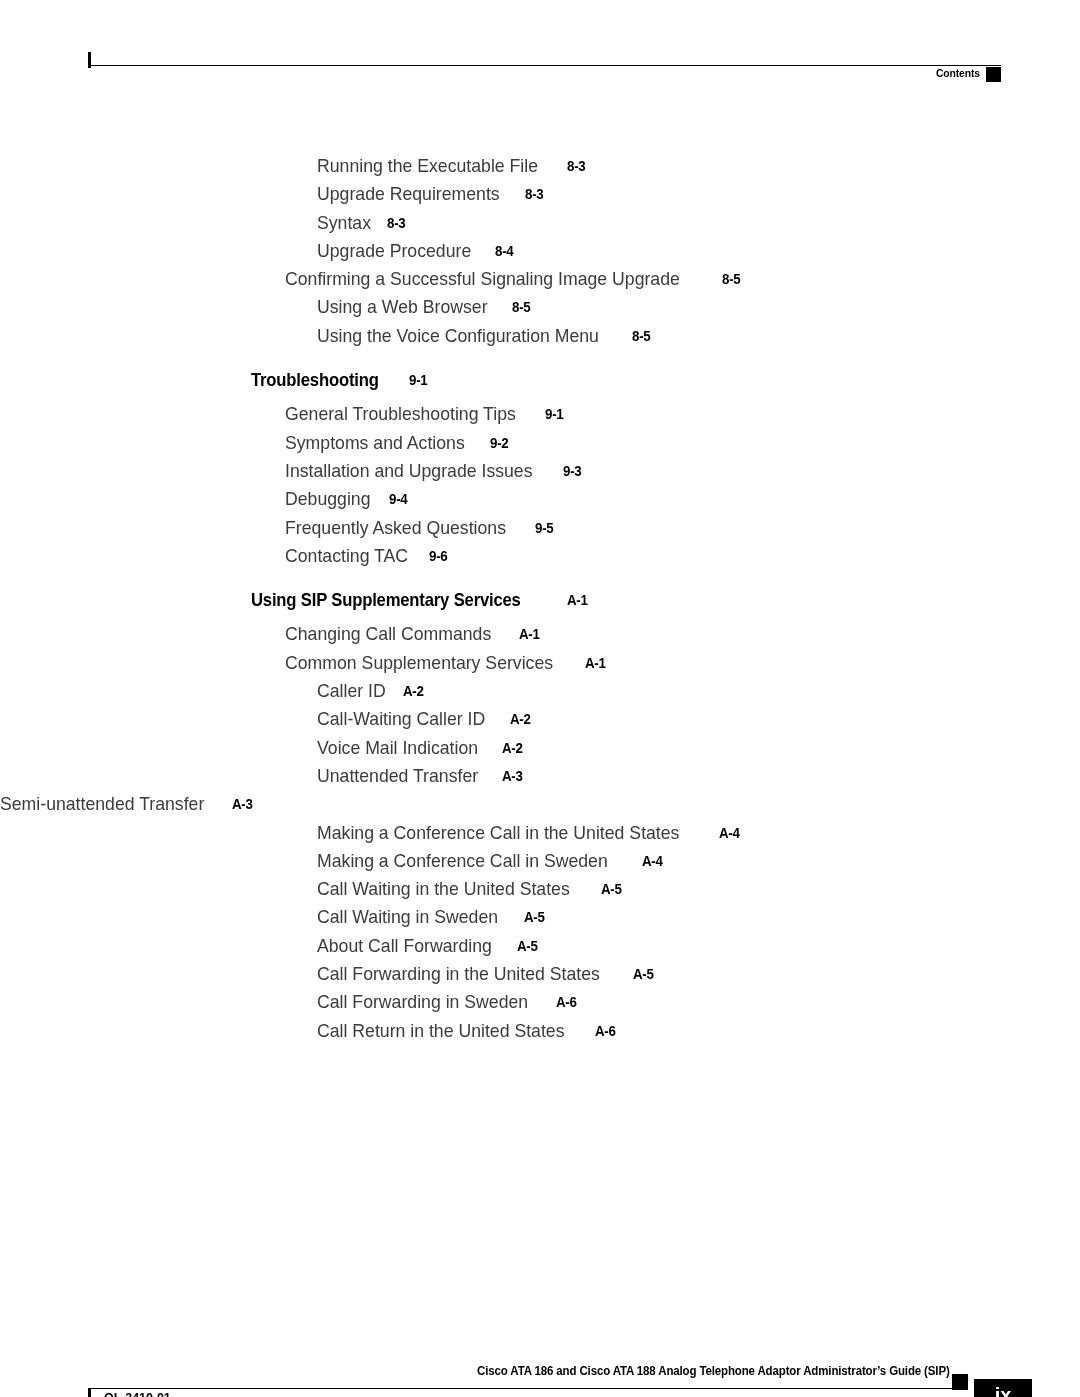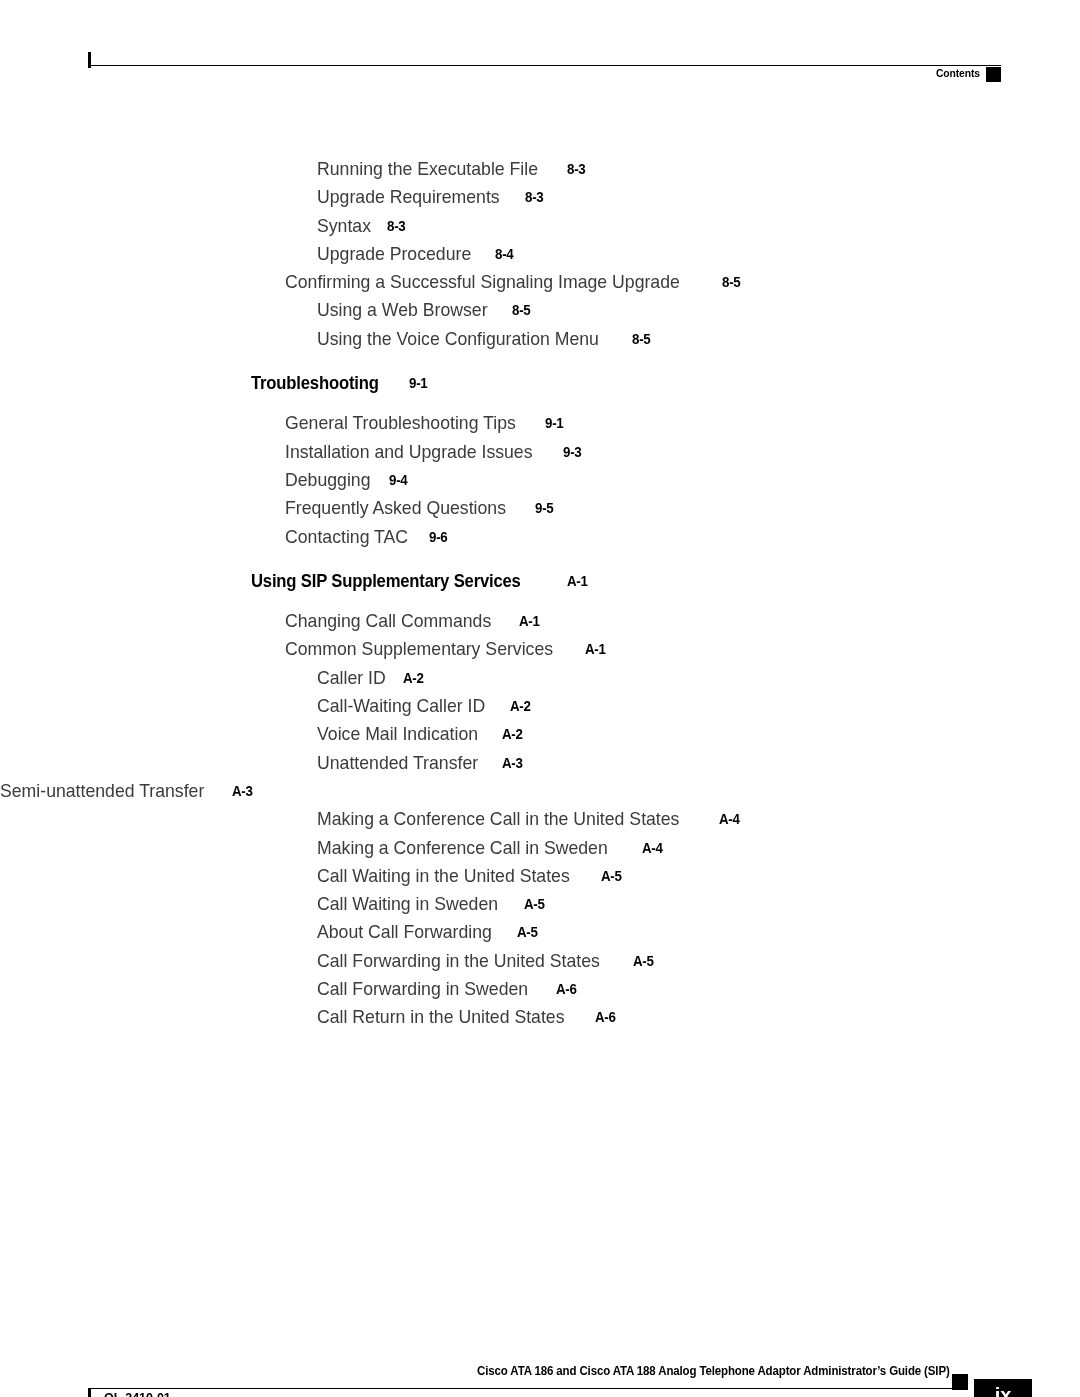--- a/index.html
+++ b/index.html
@@ -62,21 +62,21 @@
 
   
   #toc {
     position: absolute;
     left: 0;
     top: 150px;
     width: 1080px;
   }
   .toc-line {
     height: 28.3px;
-    line-height: 37px;
+    line-height: 31px;
     white-space: nowrap;
     color: #3b3b3b;
     font-size: 19px;
     display: block;
     text-decoration: underline;
   }
   .toc-line .title {
     display: inline-block;
     transform: scaleX(0.93);
     transform-origin: left center;
@@ -102,21 +102,21 @@
     letter-spacing: -0.2px;
   }
   .toc-line.lvl-h .title { transform: scaleX(0.9); }
   .toc-line.lvl-h .pagenum { margin-left: 16px; }
 
   .toc-line.lvl-1 { padding-left: 285px; }
   .toc-line.lvl-2 { padding-left: 317px; }
   .toc-line.lvl-3 { }
 
   .gap-before-h { margin-top: 16px; }
-  .gap-after-h  { margin-top: 12px; }
+  .gap-after-h  { margin-top: 6px; }
 
   
   #page-footer {
     position: absolute;
     left: 0;
     top: 1346px;
     width: 1068px;
     height: 107px;
   }
   #footer-title {
@@ -195,20 +195,21 @@
 <div id="toc">
     <div class="toc-line lvl-2"><span class="title">Running the Executable File</span><span class="pagenum">8-3</span></div>
     <div class="toc-line lvl-2"><span class="title">Upgrade Requirements</span><span class="pagenum">8-3</span></div>
     <div class="toc-line lvl-2"><span class="title">Syntax</span><span class="pagenum">8-3</span></div>
     <div class="toc-line lvl-2"><span class="title">Upgrade Procedure</span><span class="pagenum">8-4</span></div>
     <div class="toc-line lvl-1"><span class="title">Confirming a Successful Signaling Image Upgrade</span><span class="pagenum">8-5</span></div>
     <div class="toc-line lvl-2"><span class="title">Using a Web Browser</span><span class="pagenum">8-5</span></div>
     <div class="toc-line lvl-2"><span class="title">Using the Voice Configuration Menu</span><span class="pagenum">8-5</span></div>
     <div class="toc-line lvl-h gap-before-h"><span class="title">Troubleshooting</span><span class="pagenum">9-1</span></div>
     <div class="toc-line lvl-1 gap-after-h"><span class="title">General Troubleshooting Tips</span><span class="pagenum">9-1</span></div>
+    <div class="toc-line lvl-1"><span class="title">Symptoms and Actions</span><span class="pagenum">9-2</span></div>
     <div class="toc-line lvl-1"><span class="title">Installation and Upgrade Issues</span><span class="pagenum">9-3</span></div>
     <div class="toc-line lvl-1"><span class="title">Debugging</span><span class="pagenum">9-4</span></div>
     <div class="toc-line lvl-1"><span class="title">Frequently Asked Questions</span><span class="pagenum">9-5</span></div>
     <div class="toc-line lvl-1"><span class="title">Contacting TAC</span><span class="pagenum">9-6</span></div>
     <div class="toc-line lvl-h gap-before-h"><span class="title">Using SIP Supplementary Services</span><span class="pagenum">A-1</span></div>
     <div class="toc-line lvl-1 gap-after-h"><span class="title">Changing Call Commands</span><span class="pagenum">A-1</span></div>
     <div class="toc-line lvl-1"><span class="title">Common Supplementary Services</span><span class="pagenum">A-1</span></div>
     <div class="toc-line lvl-2"><span class="title">Caller ID</span><span class="pagenum">A-2</span></div>
     <div class="toc-line lvl-2"><span class="title">Call-Waiting Caller ID</span><span class="pagenum">A-2</span></div>
     <div class="toc-line lvl-2"><span class="title">Voice Mail Indication</span><span class="pagenum">A-2</span></div>

